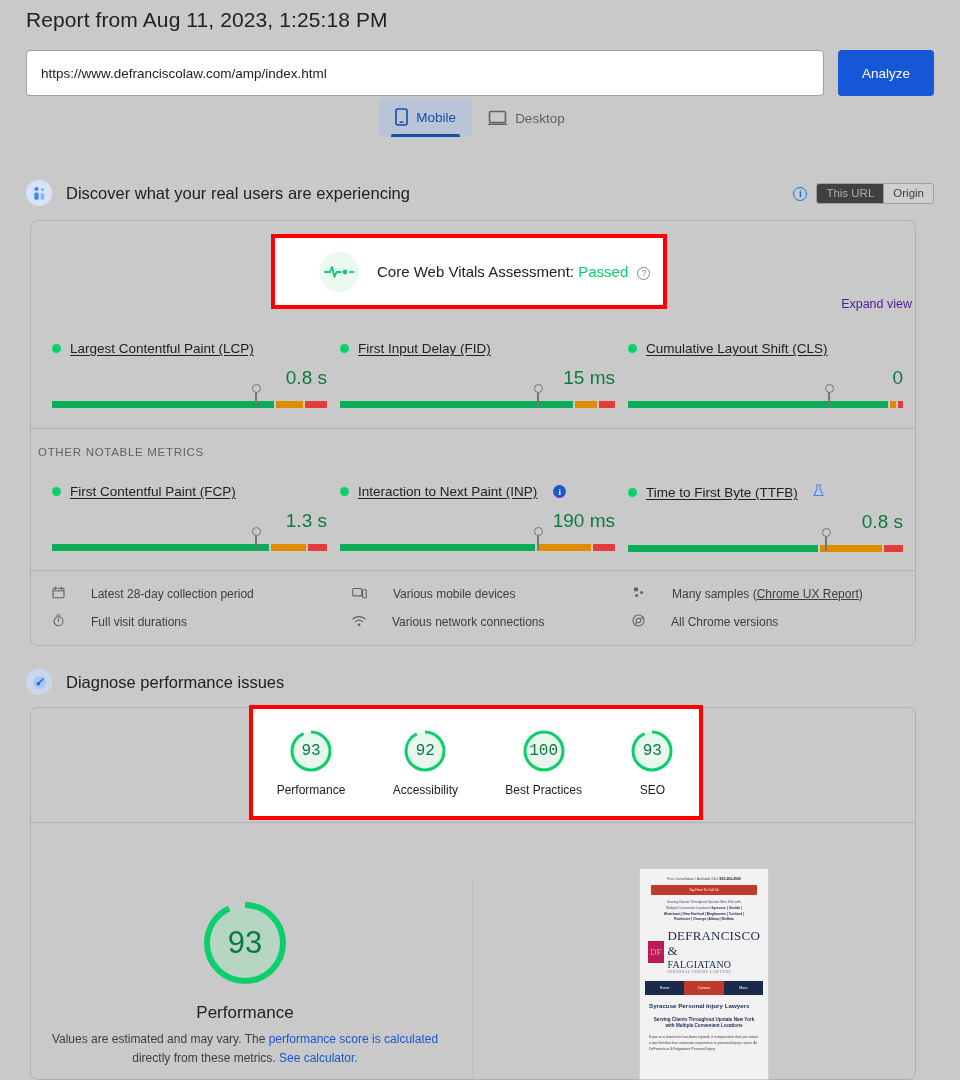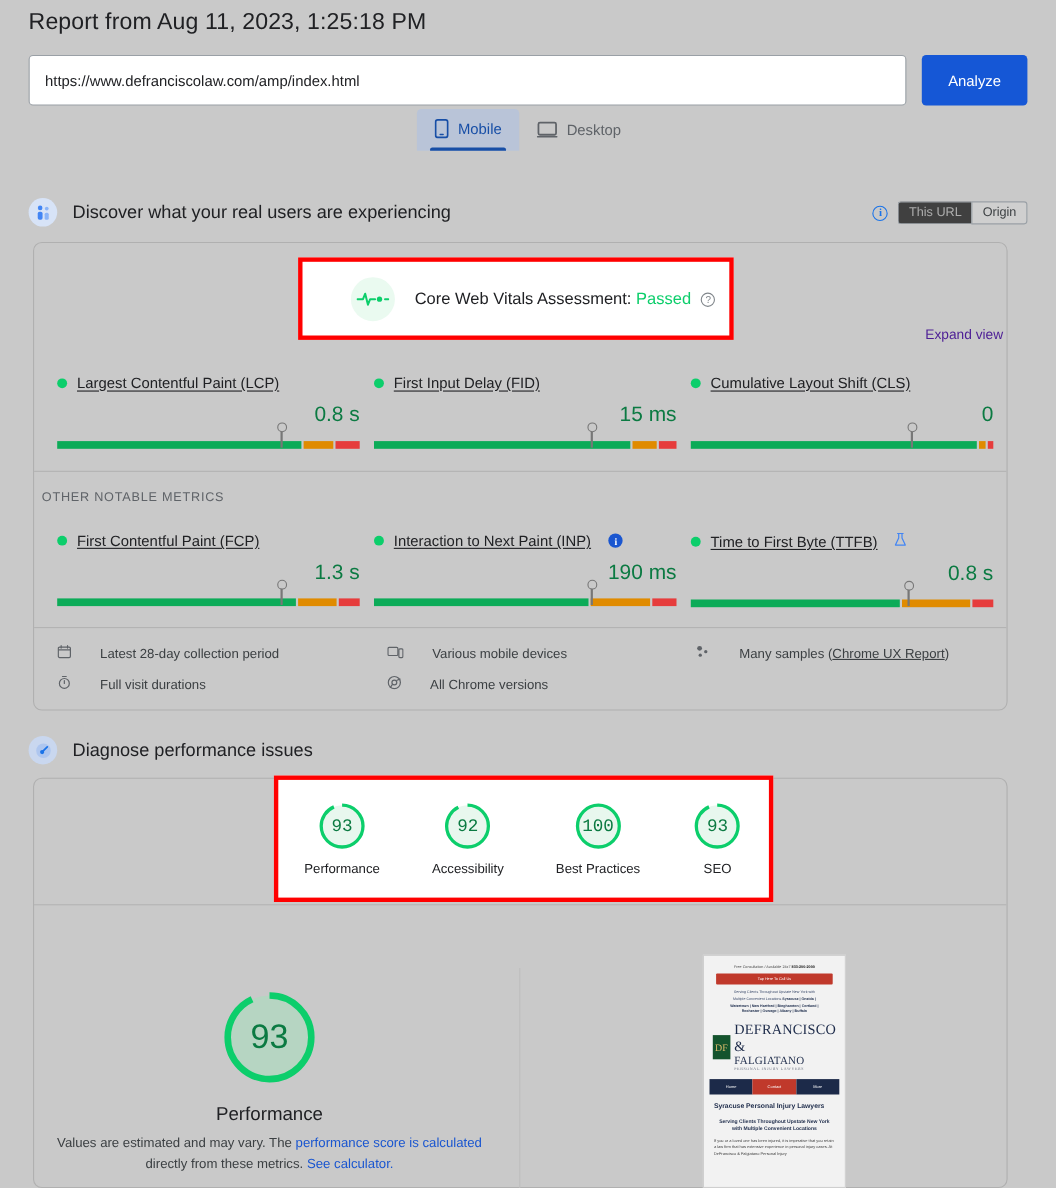--- a/index.html
+++ b/index.html
@@ -233,21 +233,21 @@
   .th-top { text-align: center; font-size: 3.4px; color: #4a4a4a; margin-top: 3px; }
   .th-top b { color: #111; }
   .th-cta {
     margin: 4px 6px 0 6px; background: #c0392b; color: #fff;
     text-align: center; font-size: 3.4px; padding: 3px 0; border-radius: 1px;
   }
   .th-serving { margin: 5px 2px 0 2px; text-align: center; font-size: 3.3px; line-height: 1.75; color: #3a4a6b; }
   .th-serving b { color: #1b2b4b; }
   .th-logo { display: flex; align-items: center; gap: 4px; margin: 6px 3px 0 3px; }
   .th-df {
-    width: 22px; height: 22px; background: #14532d; color: #d9b96a;
+    width: 22px; height: 22px; background: #be185d; color: #d9b96a;
     display: flex; align-items: center; justify-content: center;
     font-size: 9px; font-family: "Liberation Serif", serif;
   }
   .th-name { font-family: "Liberation Serif", serif; line-height: 1.15; }
   .th-name .l1 { font-size: 13px; color: #1c2a49; letter-spacing: .2px; }
   .th-name .l2 { font-size: 10px; color: #1c2a49; letter-spacing: .2px; }
   .th-name .l3 { font-size: 3.6px; color: #6b7280; letter-spacing: .6px; }
   .th-nav { display: flex; margin: 6px 0 0 0; }
   .th-nav div { flex: 1; text-align: center; font-size: 3.6px; color: #fff; padding: 5px 0; background: #1c2a49; }
   .th-nav div.mid { background: #c0392b; }
@@ -470,20 +470,30 @@
         <svg width="13" height="13" viewBox="0 0 13 13">
             <circle cx="6.5" cy="7.3" r="4.5" stroke="#5f6368" stroke-width="1.1" fill="none"></circle>
             <path d="M6.5 4.8 v2.5" stroke="#5f6368" stroke-width="1.1" stroke-linecap="round"></path>
             <path d="M4.8 1 h3.4" stroke="#5f6368" stroke-width="1.1" stroke-linecap="round"></path>
           </svg>
       </span>
       <span>Full visit durations</span>
     </div>
     <div class="meta-item">
       <span>
+        <svg width="14" height="12" viewBox="0 0 14 12">
+            <path d="M1 4 A9 9 0 0 1 13 4" stroke="#5f6368" stroke-width="1.2" fill="none" stroke-linecap="round"></path>
+            <path d="M3.5 6.6 A5.5 5.5 0 0 1 10.5 6.6" stroke="#5f6368" stroke-width="1.2" fill="none" stroke-linecap="round"></path>
+            <circle cx="7" cy="9.8" r="1.4" fill="#5f6368"></circle>
+          </svg>
+      </span>
+      <span>Various network connections</span>
+    </div>
+    <div class="meta-item">
+      <span>
         <svg width="13" height="13" viewBox="0 0 13 13">
             <circle cx="6.5" cy="6.5" r="5.5" stroke="#5f6368" stroke-width="1.1" fill="none"></circle>
             <circle cx="6.5" cy="6.5" r="2.2" stroke="#5f6368" stroke-width="1.1" fill="none"></circle>
             <path d="M8.4 4.6 L12 3.2 M4.6 8.4 L2.6 11.4" stroke="#5f6368" stroke-width="1.1"></path>
           </svg>
       </span>
       <span>All Chrome versions</span>
     </div>
   </div>
 

